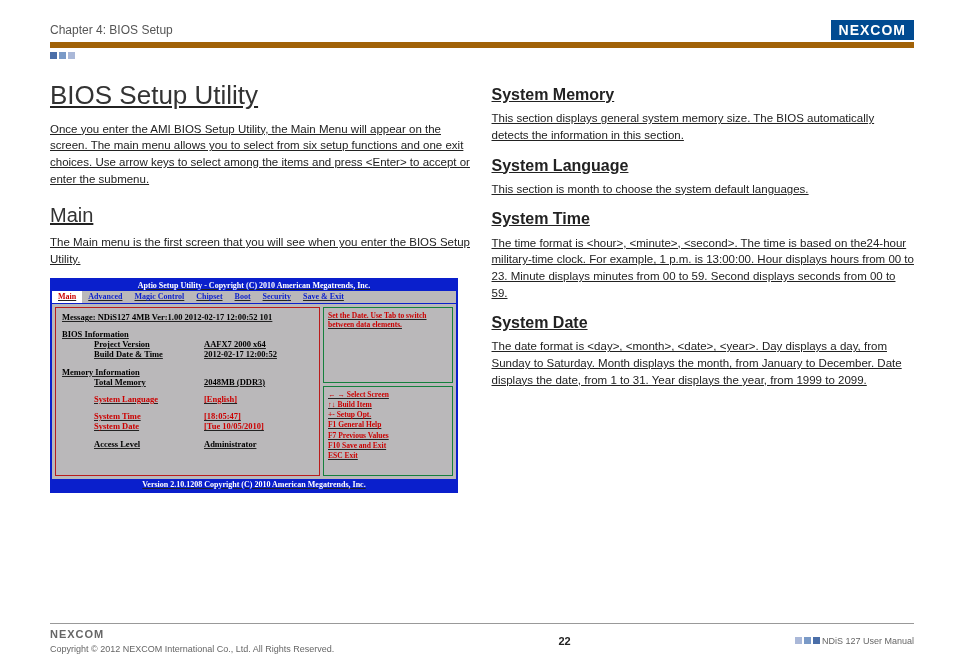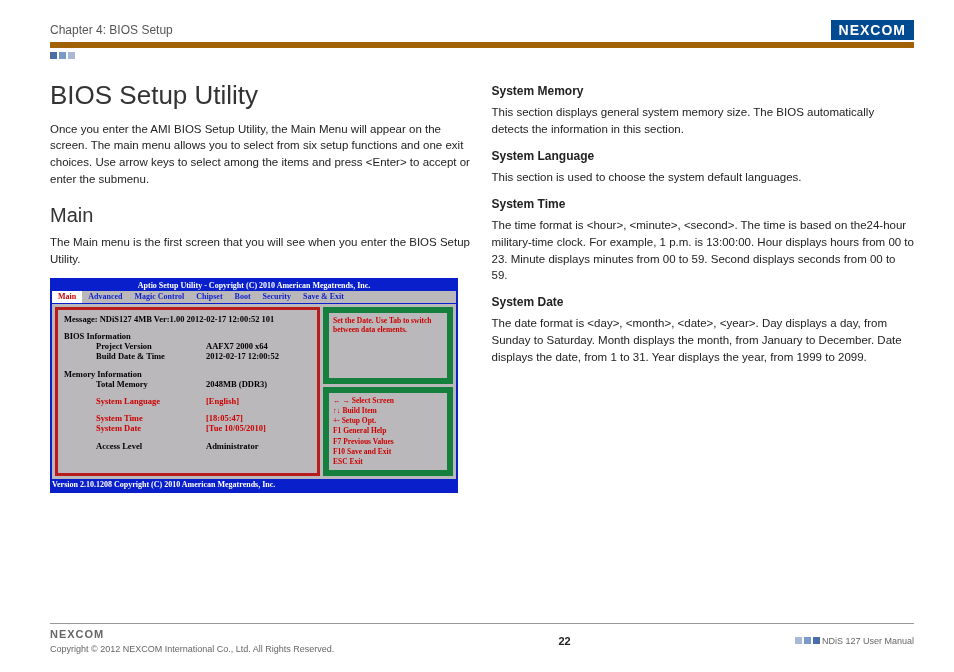--- a/index.html
+++ b/index.html
@@ -48,20 +48,21 @@
     background: #4a6ea8;
     display: inline-block;
   }
   .squares span:nth-child(2){background:#7a9ac7;}
   .squares span:nth-child(3){background:#aab8d8;}
 
   .content {
     display: flex;
     gap: 19px;
     margin-top: 18px;
+    text-decoration: underline;
   }
   .col {
     flex: 1;
     font-size: 11.5px;
     line-height: 1.45;
   }
   h1 {
     font-family: "Segoe UI", Arial, sans-serif;
     font-weight: normal;
     font-size: 26px;
@@ -70,21 +71,21 @@
   }
   h2 {
     font-family: "Segoe UI", Arial, sans-serif;
     font-weight: normal;
     font-size: 20px;
     margin: 14px 0 4px 0;
     color: #333;
   }
   .subhead {
     font-weight: bold;
-    font-size: 12px;
+    font-size: 16px;
     margin: 6px 0 4px 0;
   }
   p { margin: 0 0 10px 0; }
 
   
   .bios {
     border: 2px solid #0a1fcc;
     width: 408px;
     font-family: "Times New Roman", serif;
     font-size: 8.5px;
@@ -115,45 +116,45 @@
     background: #fff;
     color: #c00;
   }
   .bios-body {
     display: flex;
     background: #bab8ba;
     height: 175px;
   }
   .bios-left {
     flex: 1;
-    border: 3px solid #b91c1c;
+    border: 1px solid #b91c1c;
     margin: 3px;
     padding: 4px 6px;
     color: #000;
     font-weight: bold;
   }
   .bios-right {
     width: 130px;
     display: flex;
     flex-direction: column;
     margin: 3px 3px 3px 0;
   }
   .bios-right-top, .bios-right-bottom {
-    border: 6px solid #15803d;
+    border: 1px solid #15803d;
     padding: 3px 4px;
     color: #c00;
     font-size: 7.5px;
     font-weight: bold;
   }
   .bios-right-top { flex: 1; margin-bottom: 3px; }
   .bios-right-bottom { flex: 1.2; line-height: 1.35; }
   .bios-footer {
     background: #0a1fcc;
     color: #fff;
-    text-align: left;
+    text-align: center;
     font-weight: bold;
     font-size: 8px;
     padding: 1px 0;
   }
   .row { display: flex; padding-left: 32px; }
   .lbl { width: 110px; }
   .val { }
   .red { color: #c00; }
   .gap { height: 7px; }
 
@@ -273,21 +274,21 @@
           </div>
         </div>
         <div class="bios-footer">Version 2.10.1208 Copyright (C) 2010 American Megatrends, Inc.</div>
       </div>
     </div>
 
     <div class="col">
       <div class="subhead">System Memory</div>
       <p>This section displays general system memory size. The BIOS automatically detects the information in this section.</p>
       <div class="subhead">System Language</div>
-      <p>This section is used to choose the system default languages.</p>
+      <p>This section is month to choose the system default languages.</p>
       <div class="subhead">System Time</div>
       <p>The time format is &lt;hour&gt;, &lt;minute&gt;, &lt;second&gt;. The time is based on the24-hour military-time clock. For example, 1 p.m. is 13:00:00. Hour displays hours from 00 to 23. Minute displays minutes from 00 to 59. Second displays seconds from 00 to 59.</p>
       <div class="subhead">System Date</div>
       <p>The date format is &lt;day&gt;, &lt;month&gt;, &lt;date&gt;, &lt;year&gt;. Day displays a day, from Sunday to Saturday. Month displays the month, from January to December. Date displays the date, from 1 to 31. Year displays the year, from 1999 to 2099.</p>
     </div>
   </div>
 </div>
 
 <div class="footer">
   <div class="footer-left">

